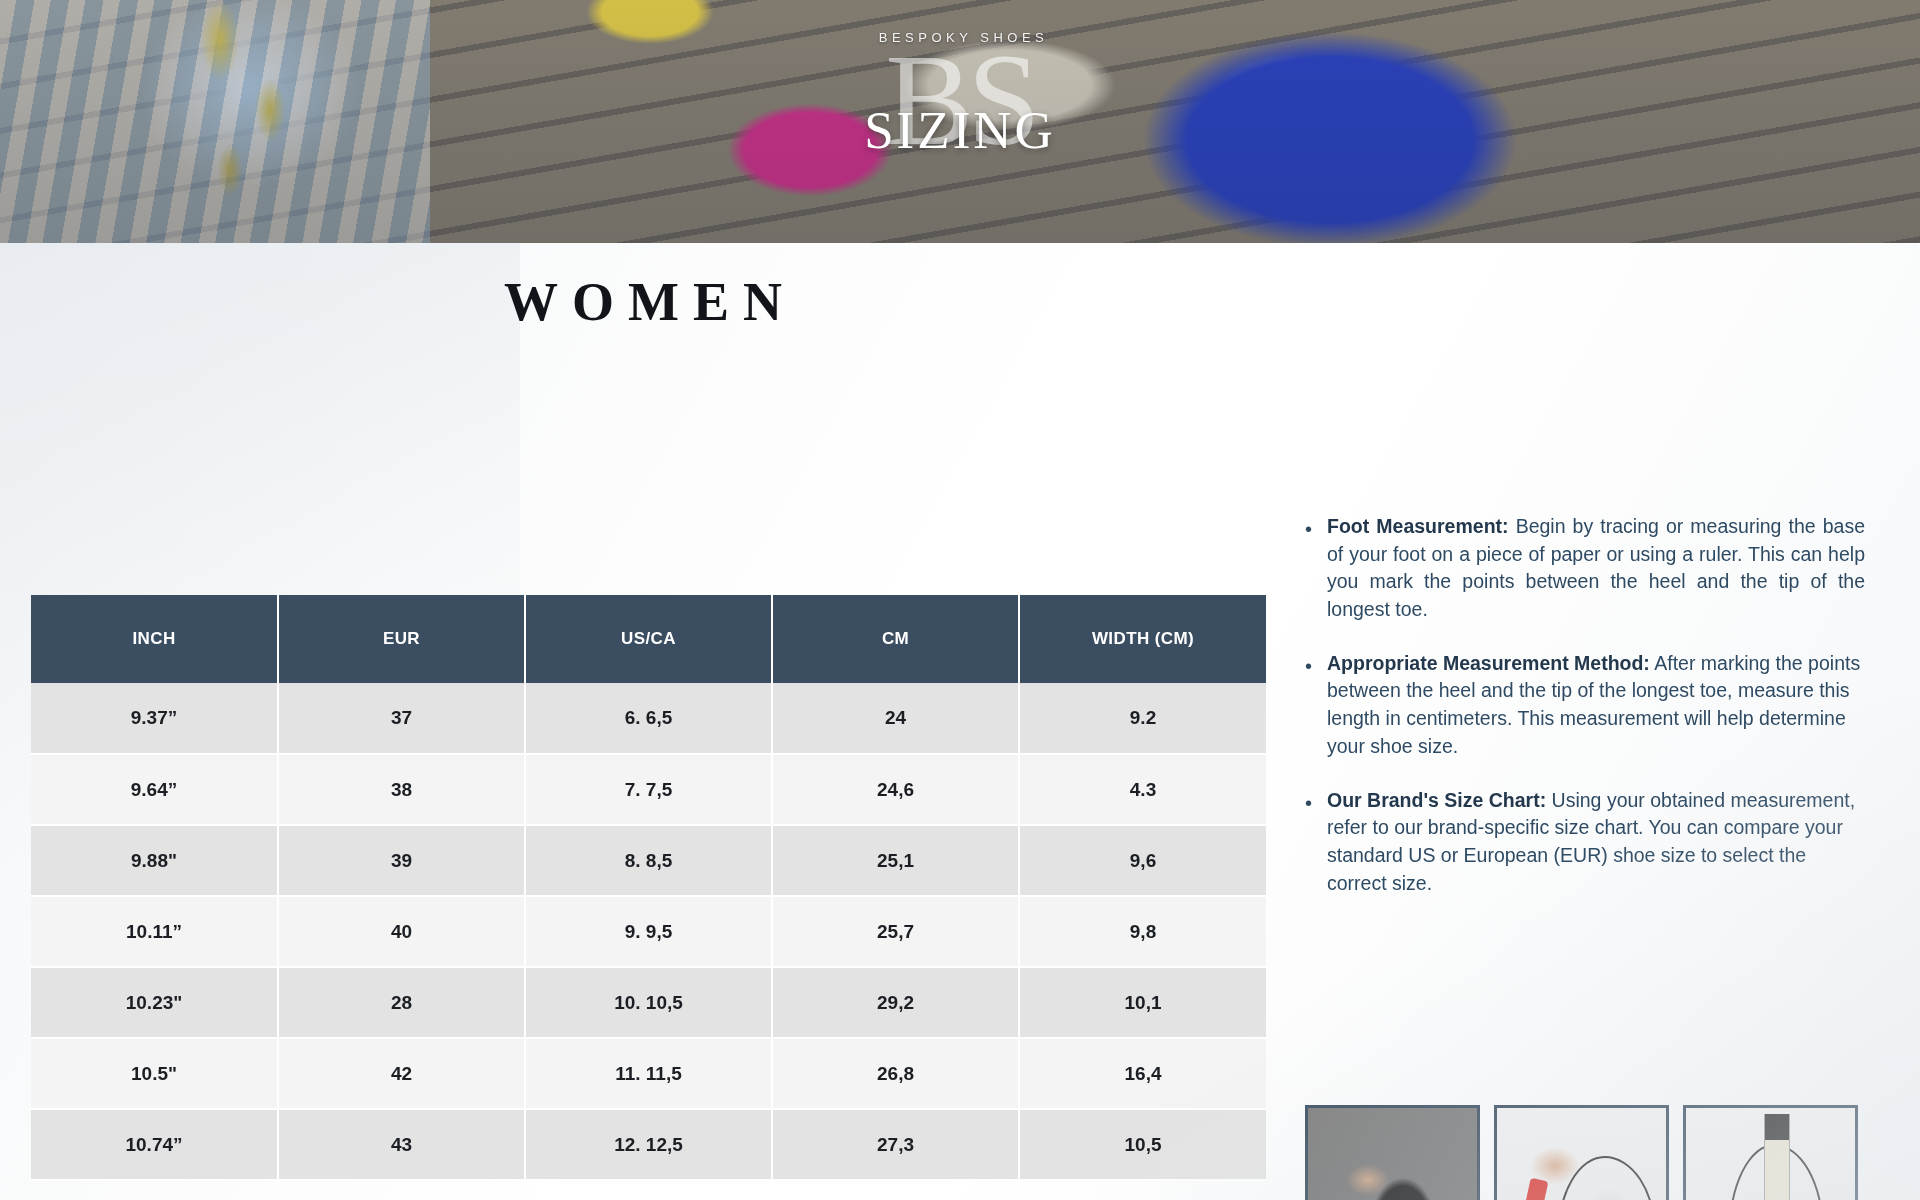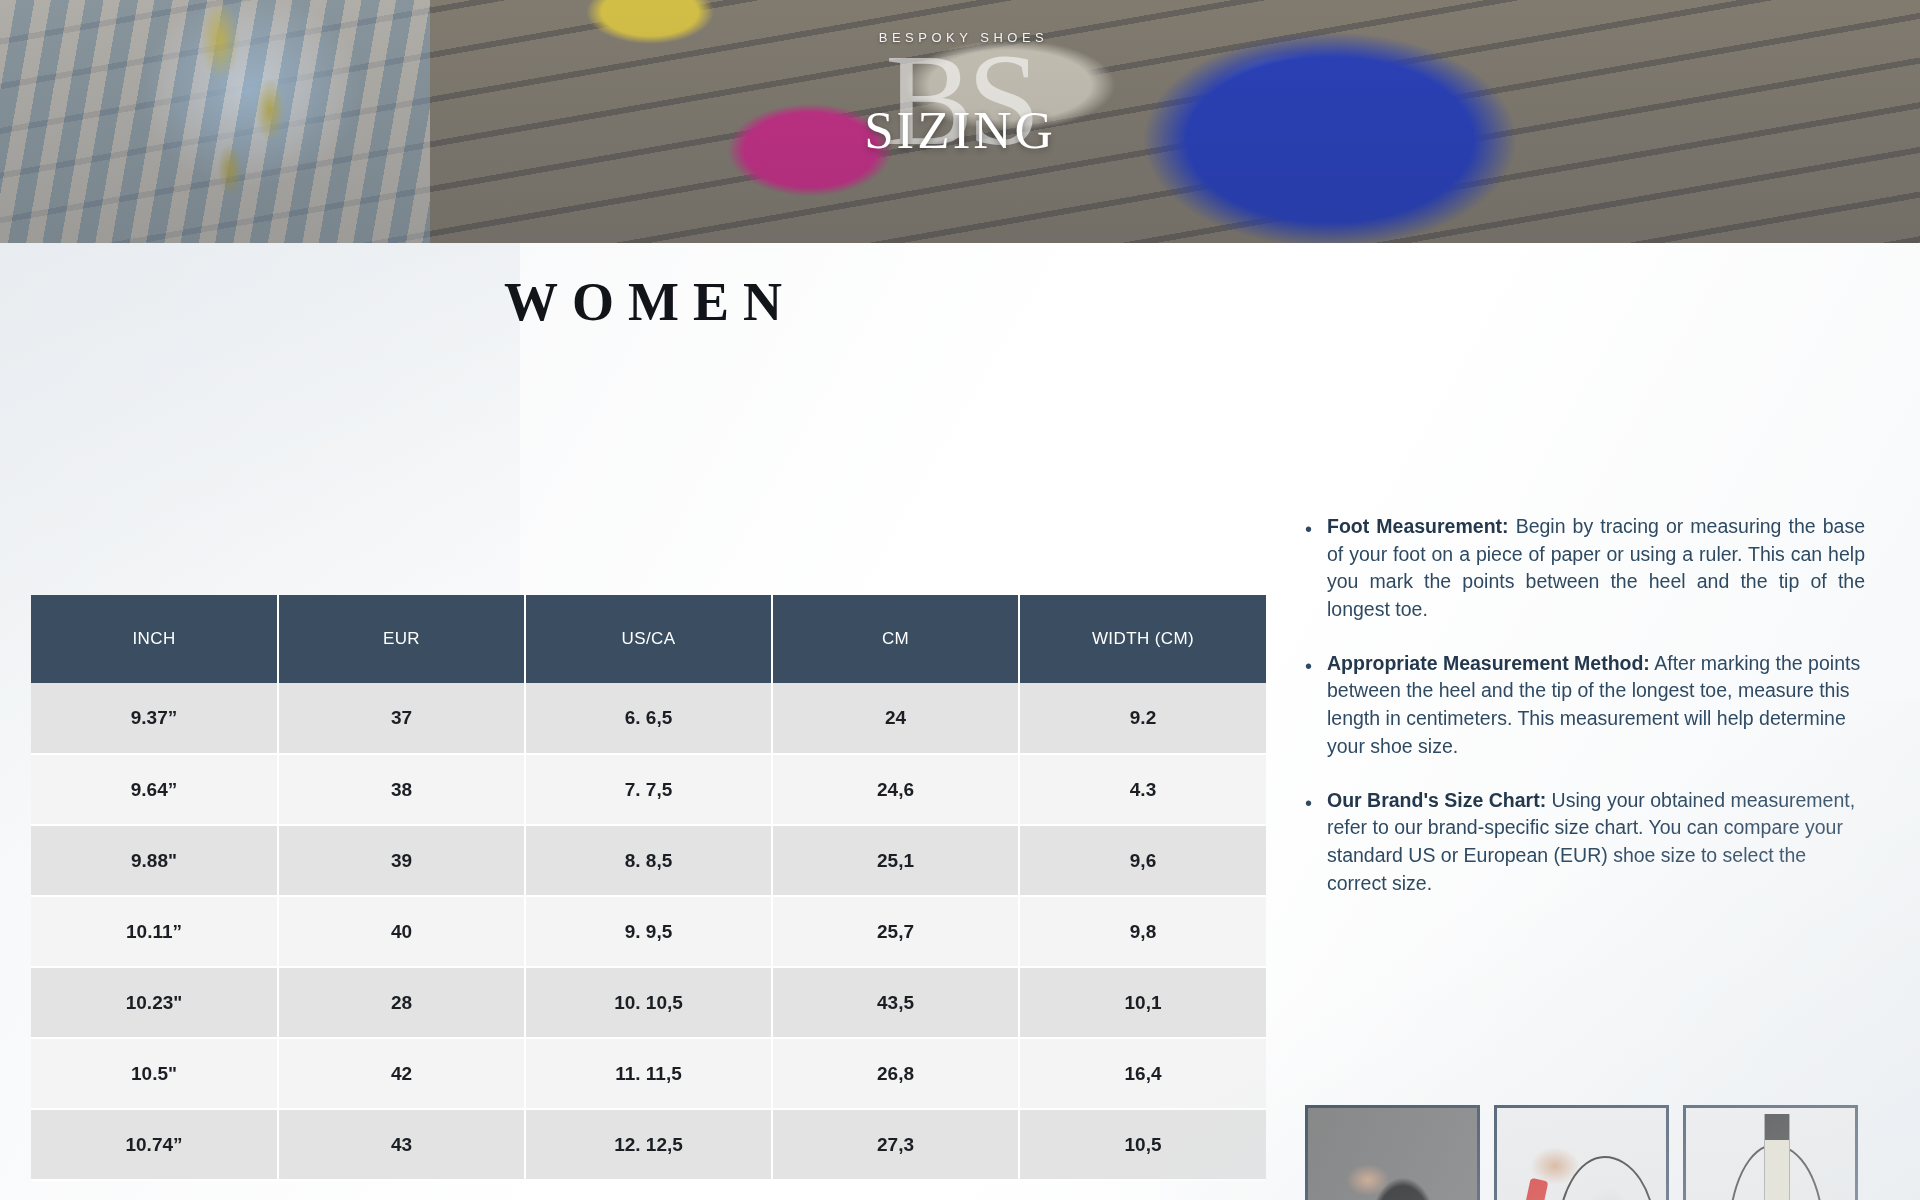--- a/index.html
+++ b/index.html
@@ -133,21 +133,21 @@
   }
   table.size-table {
     width: 1235px;
     border-collapse: collapse;
     table-layout: fixed;
   }
   table.size-table th {
     background: #3a4d61;
     color: #ffffff;
     font-size: 17px;
-    font-weight: 400;
+    font-weight: 700;
     letter-spacing: .4px;
     height: 88px;
     border-right: 2px solid #ffffff;
   }
   table.size-table th:last-child { border-right: none; }
   table.size-table td {
     height: 71px;
     text-align: center;
     font-size: 19px;
     font-weight: 700;
@@ -300,21 +300,21 @@
             <td>10.11”</td>
             <td>40</td>
             <td>9. 9,5</td>
             <td>25,7</td>
             <td>9,8</td>
           </tr>
           <tr>
             <td>10.23"</td>
             <td>28</td>
             <td>10. 10,5</td>
-            <td>43,5</td>
+            <td>29,2</td>
             <td>10,1</td>
           </tr>
           <tr>
             <td>10.5"</td>
             <td>42</td>
             <td>11. 11,5</td>
             <td>26,8</td>
             <td>16,4</td>
           </tr>
           <tr>

